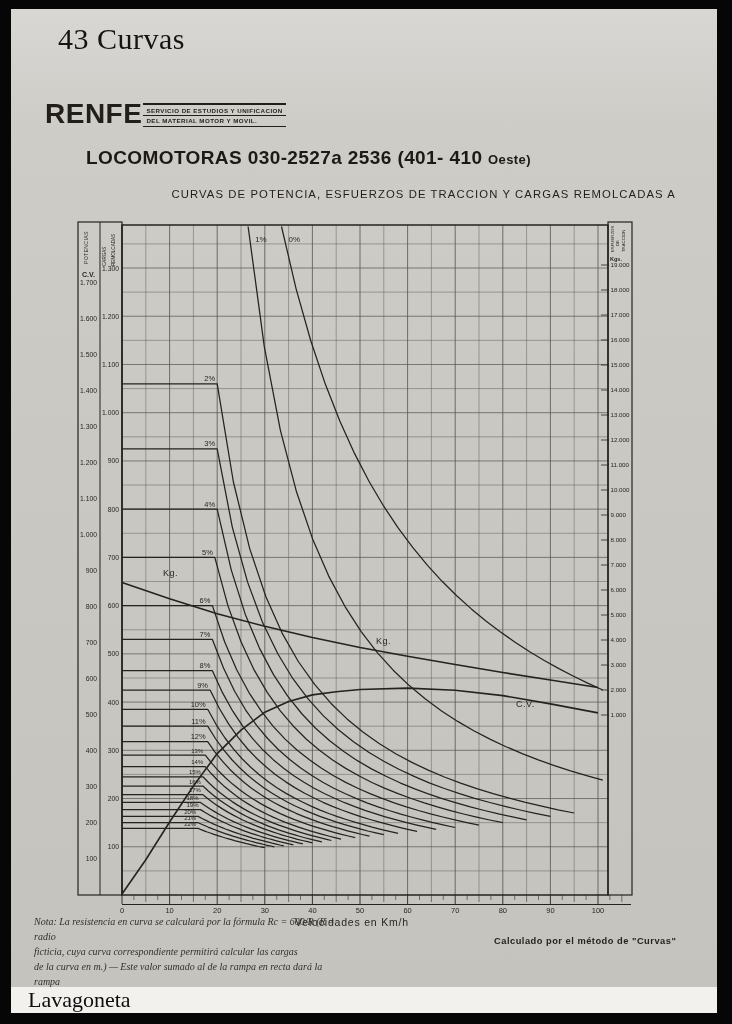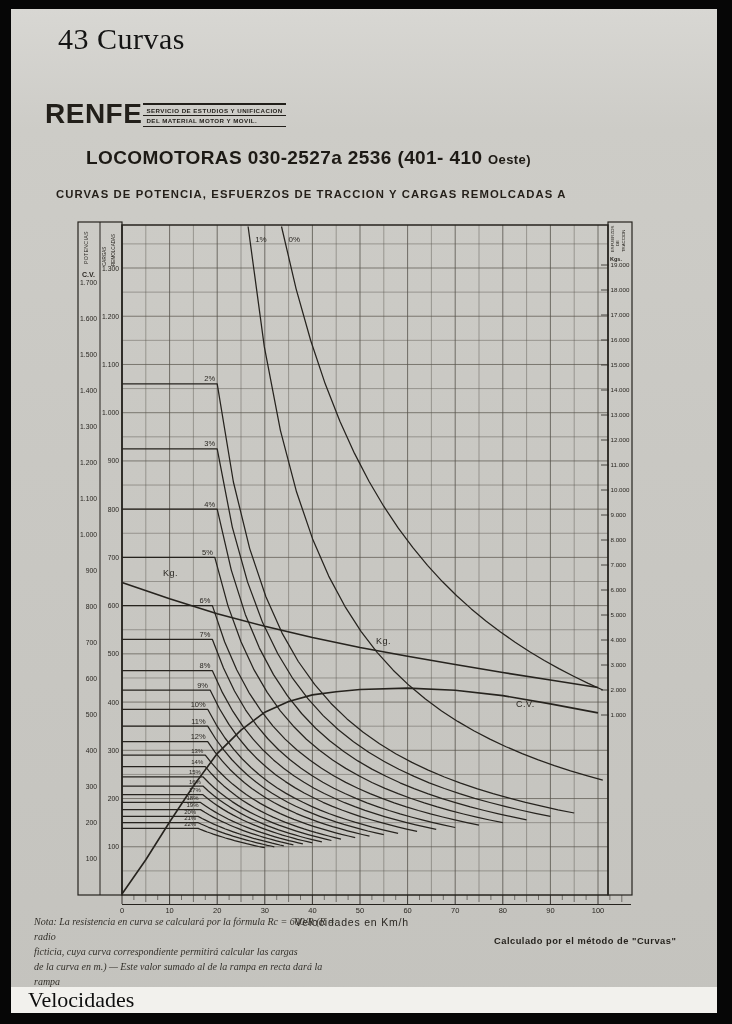--- a/index.html
+++ b/index.html
@@ -6,21 +6,21 @@
   .root{position:relative;width:732px;height:1024px;background:#060606;font-family:"Liberation Sans",sans-serif;overflow:hidden;}
   .page{position:absolute;left:11px;top:9px;right:15px;bottom:12px;
         background:linear-gradient(180deg,#d8d7d3 0%,#cdccc7 12%,#c9c8c3 45%,#c4c3be 100%);}
   .caption{position:absolute;left:58px;top:22px;font-family:"Liberation Serif",serif;font-size:30px;color:#141414;letter-spacing:.5px;}
   .renfe{position:absolute;left:45px;top:100px;display:flex;align-items:flex-start;gap:1px;color:#221f1a;}
   .renfe-name{font-size:28px;font-weight:800;letter-spacing:.5px;line-height:1;}
   .renfe-dept{border-top:2px solid #221f1a;font-size:6.2px;font-weight:700;letter-spacing:.45px;margin-top:3px;}
   .renfe-dept .row{display:block;padding:1.6px 3px 1.3px;border-bottom:1.8px solid #221f1a;white-space:nowrap;}
   .doc-title{position:absolute;left:86px;top:147px;width:560px;text-align:left;font-size:19px;font-weight:700;color:#1d1a15;letter-spacing:.4px;white-space:nowrap;}
   .doc-title .suffix{font-size:13px;}
-  .doc-subtitle{position:absolute;left:56px;top:186px;width:620px;text-align:left;font-size:11.3px;font-weight:700;letter-spacing:1.1px;color:#241f19;line-height:1.45;}
+  .doc-subtitle{position:absolute;left:56px;top:186px;width:620px;text-align:right;font-size:11.3px;font-weight:400;letter-spacing:1.1px;color:#241f19;line-height:1.45;}
   .footnote{position:absolute;left:34px;top:914px;width:310px;font-family:"Liberation Serif",serif;font-style:italic;font-size:10px;color:#33302a;line-height:1.5;}
   .footnote span{display:block;}
   .credit{position:absolute;left:494px;top:936px;font-size:9.3px;font-weight:700;letter-spacing:.5px;color:#26231e;}
   .strip{position:absolute;left:11px;right:15px;top:987px;height:26px;background:#f2f1ed;}
   .strip span{margin-left:17px;font-family:"Liberation Serif",serif;font-size:22px;color:#0e0e0e;line-height:26px;display:inline-block;}
   #chart-svg{position:absolute;left:0;top:0;}
   #chart-svg text{font-family:"Liberation Sans",sans-serif;fill:#2a2722;}
 </style>
 </head>
 <body>
@@ -298,15 +298,15 @@
 
   <div class="footnote">
     <span>Nota: La resistencia en curva se calculará por la fórmula Rc = 600/R (R = radio</span>
     <span>ficticia, cuya curva correspondiente permitirá calcular las cargas</span>
     <span>de la curva en m.) — Este valor sumado al de la rampa en recta dará la rampa</span>
   </div>
 
   <div class="credit">Calculado por el método de "Curvas"</div>
 
   <div class="strip">
-    <span>Velocidades</span>
+    <span>Lavagoneta</span>
   </div>
 </div>
 
 </body></html>

